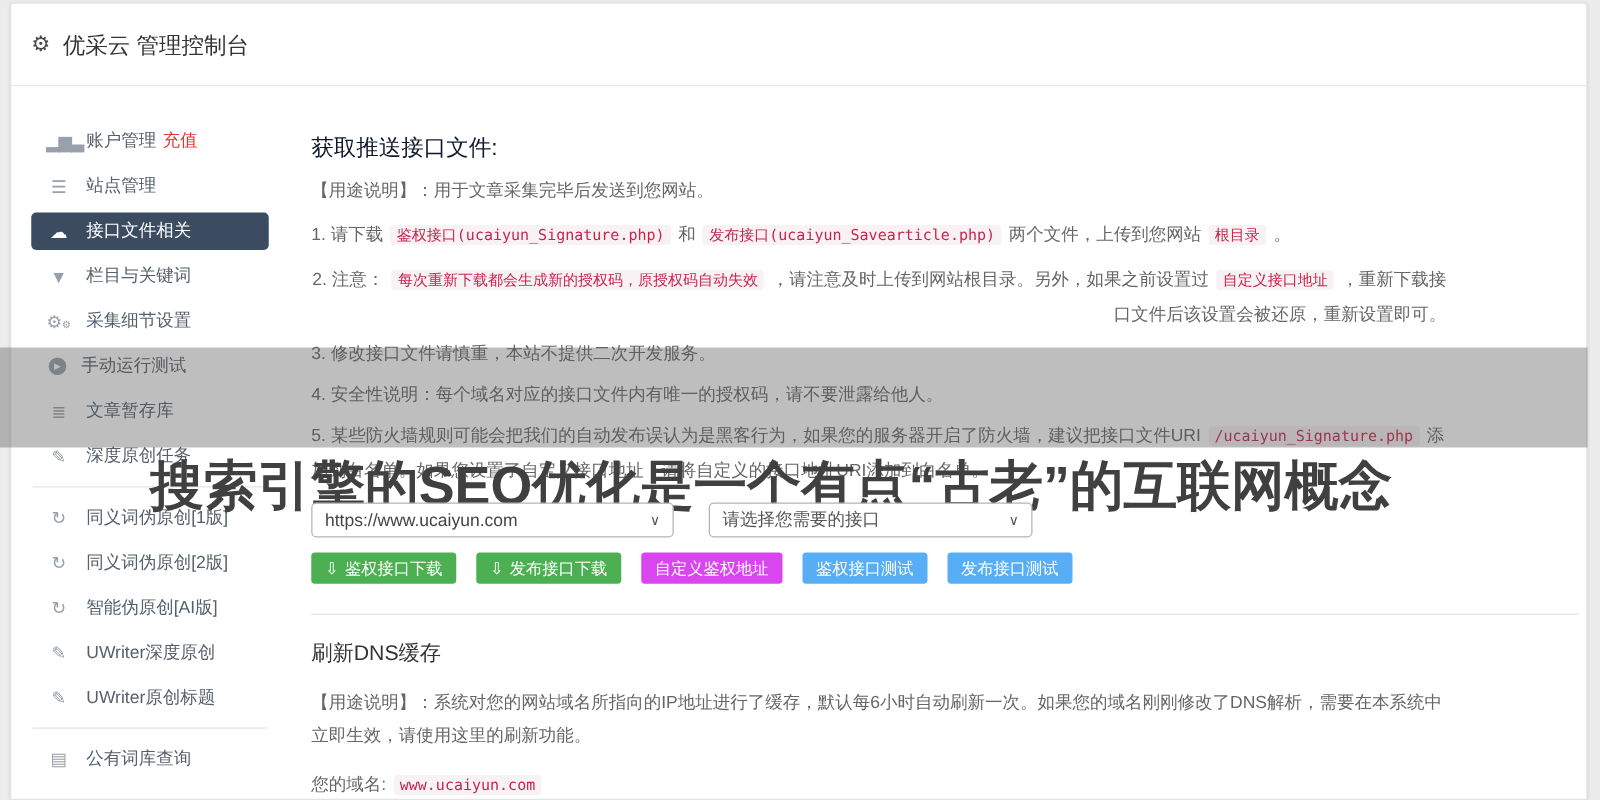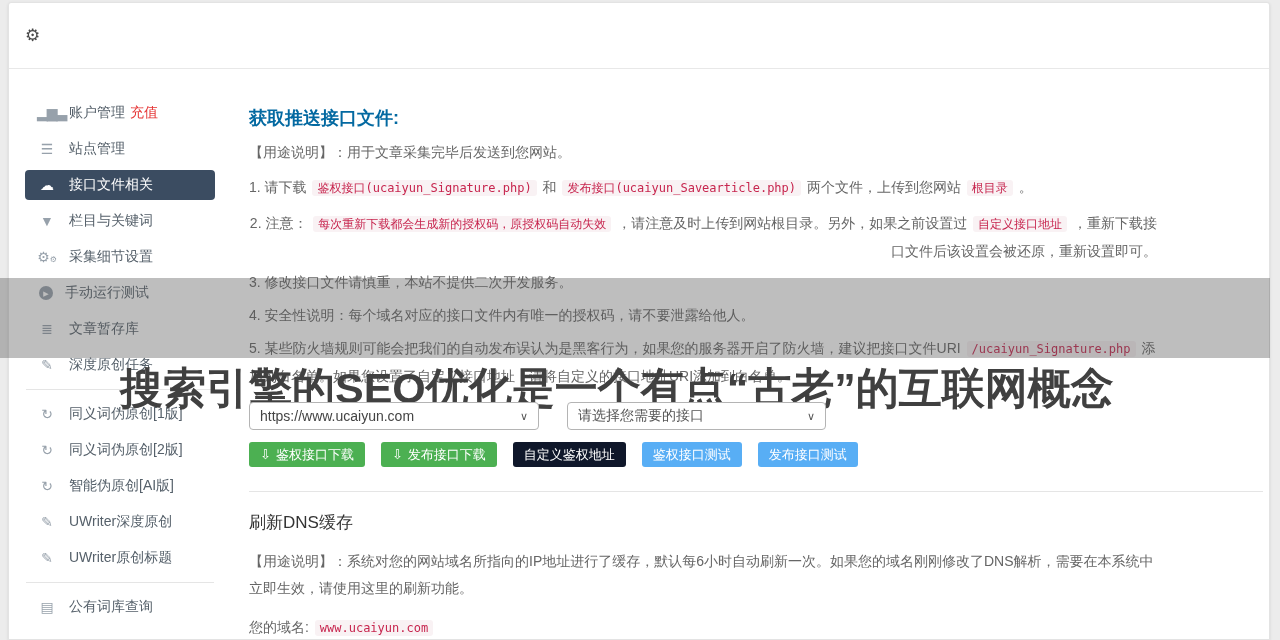--- a/index.html
+++ b/index.html
@@ -27,41 +27,41 @@
   .side-item.selected .icon { color:#fff; }
   .side-divider { height:0; border-top:1px solid #e5e5e5; margin:6px 2px 6px 1px; list-style:none; width:188px; }
   .i-bar-chart-icon { font-size:9px; letter-spacing:-1px; }
   .i-play-icon { background:#97a1ab; color:#fff !important; border-radius:50%; font-size:7px !important;
                  width:14px !important; height:14px; line-height:15px; margin-left:2px; }
   .i-gears-icon::after { content:"⚙"; font-size:8px; }
 
   
   .main { flex:1; position:relative; }
   .doc { width:908px; font-size:14px; color:#666; }
-  .page-title { font-size:18px; font-weight:700; color:#0369a1; line-height:22px; margin-top:38px; }
+  .page-title { font-size:18px; font-weight:400; color:#0f172a; line-height:22px; margin-top:38px; }
   .doc p { line-height:27px; }
   .usage { margin-top:10px; }
   .it1 { margin-top:8px; } .it2 { margin-top:8px;text-align:right; } .it3 { margin-top:4px; }
   .it4 { margin-top:6px; } .it5 { margin-top:6px; }
   .code { font-family:"DejaVu Sans Mono","Liberation Mono",monospace; font-size:12px; color:#c7254e;
           background:#f9f2f4; padding:1px 5px; border-radius:3px; margin:0 2px; white-space:nowrap; }
 
   
   .controls-row { position:relative; z-index:5; display:flex; gap:28px; margin-top:12px; }
   .select { height:28px; background:#fff; border:1px solid #b4b4b4; border-radius:4px; display:flex;
             align-items:center; padding:0 10px; font-size:14px; color:#444; cursor:pointer; position:relative; }
   .select .chev { margin-left:auto; font-size:11px; color:#555; }
   .sel-site { width:290px; }
   .sel-if { width:259px; color:#555; }
 
   .buttons-row { position:relative; z-index:5; display:flex; gap:16px; margin-top:12px; }
   .btn { height:25px; border:none; border-radius:3px; color:#fff; font-size:13px; padding:0 11px;
          display:flex; align-items:center; gap:5px; cursor:pointer; font-family:inherit; white-space:nowrap; }
   .btn.success { background:#4cb052; }
-  .btn.warning { background:#0f172a; }
+  .btn.warning { background:#d946ef; }
   .btn.info    { background:#58aef5; }
   .bicon { font-size:13px; line-height:1; }
 
   .section-divider { border:none; border-top:1px solid #e5e5e5; margin-top:24px; width:1014px; }
   .dns-title { font-size:17px; font-weight:400; color:#333; line-height:22px; margin-top:20px; }
   .dns-usage { margin-top:14px; }
   .domain-line { margin-top:12px; }
 
   
   .gray-overlay { position:absolute; left:0; top:278px; width:1270px; height:80px;
@@ -69,20 +69,21 @@
   .watermark { position:absolute; left:120px; top:360px; z-index:4; font-size:43px; font-weight:bold;
                color:#404040; white-space:nowrap; pointer-events:none; }
 </style>
 </head>
 <body>
 
 <div class="card">
 
   <div class="app-header">
     <span class="gear">⚙</span>
+    <span class="title">优采云 管理控制台</span>
   </div>
 
   <div class="wrap">
     <nav class="sidebar">
       <ul>
           <li class="side-item">
             <span class="icon i-bar-chart-icon">▂▆▃</span>
             <span class="lbl">账户管理</span>
             <span class="badge">充值</span>
           </li>

